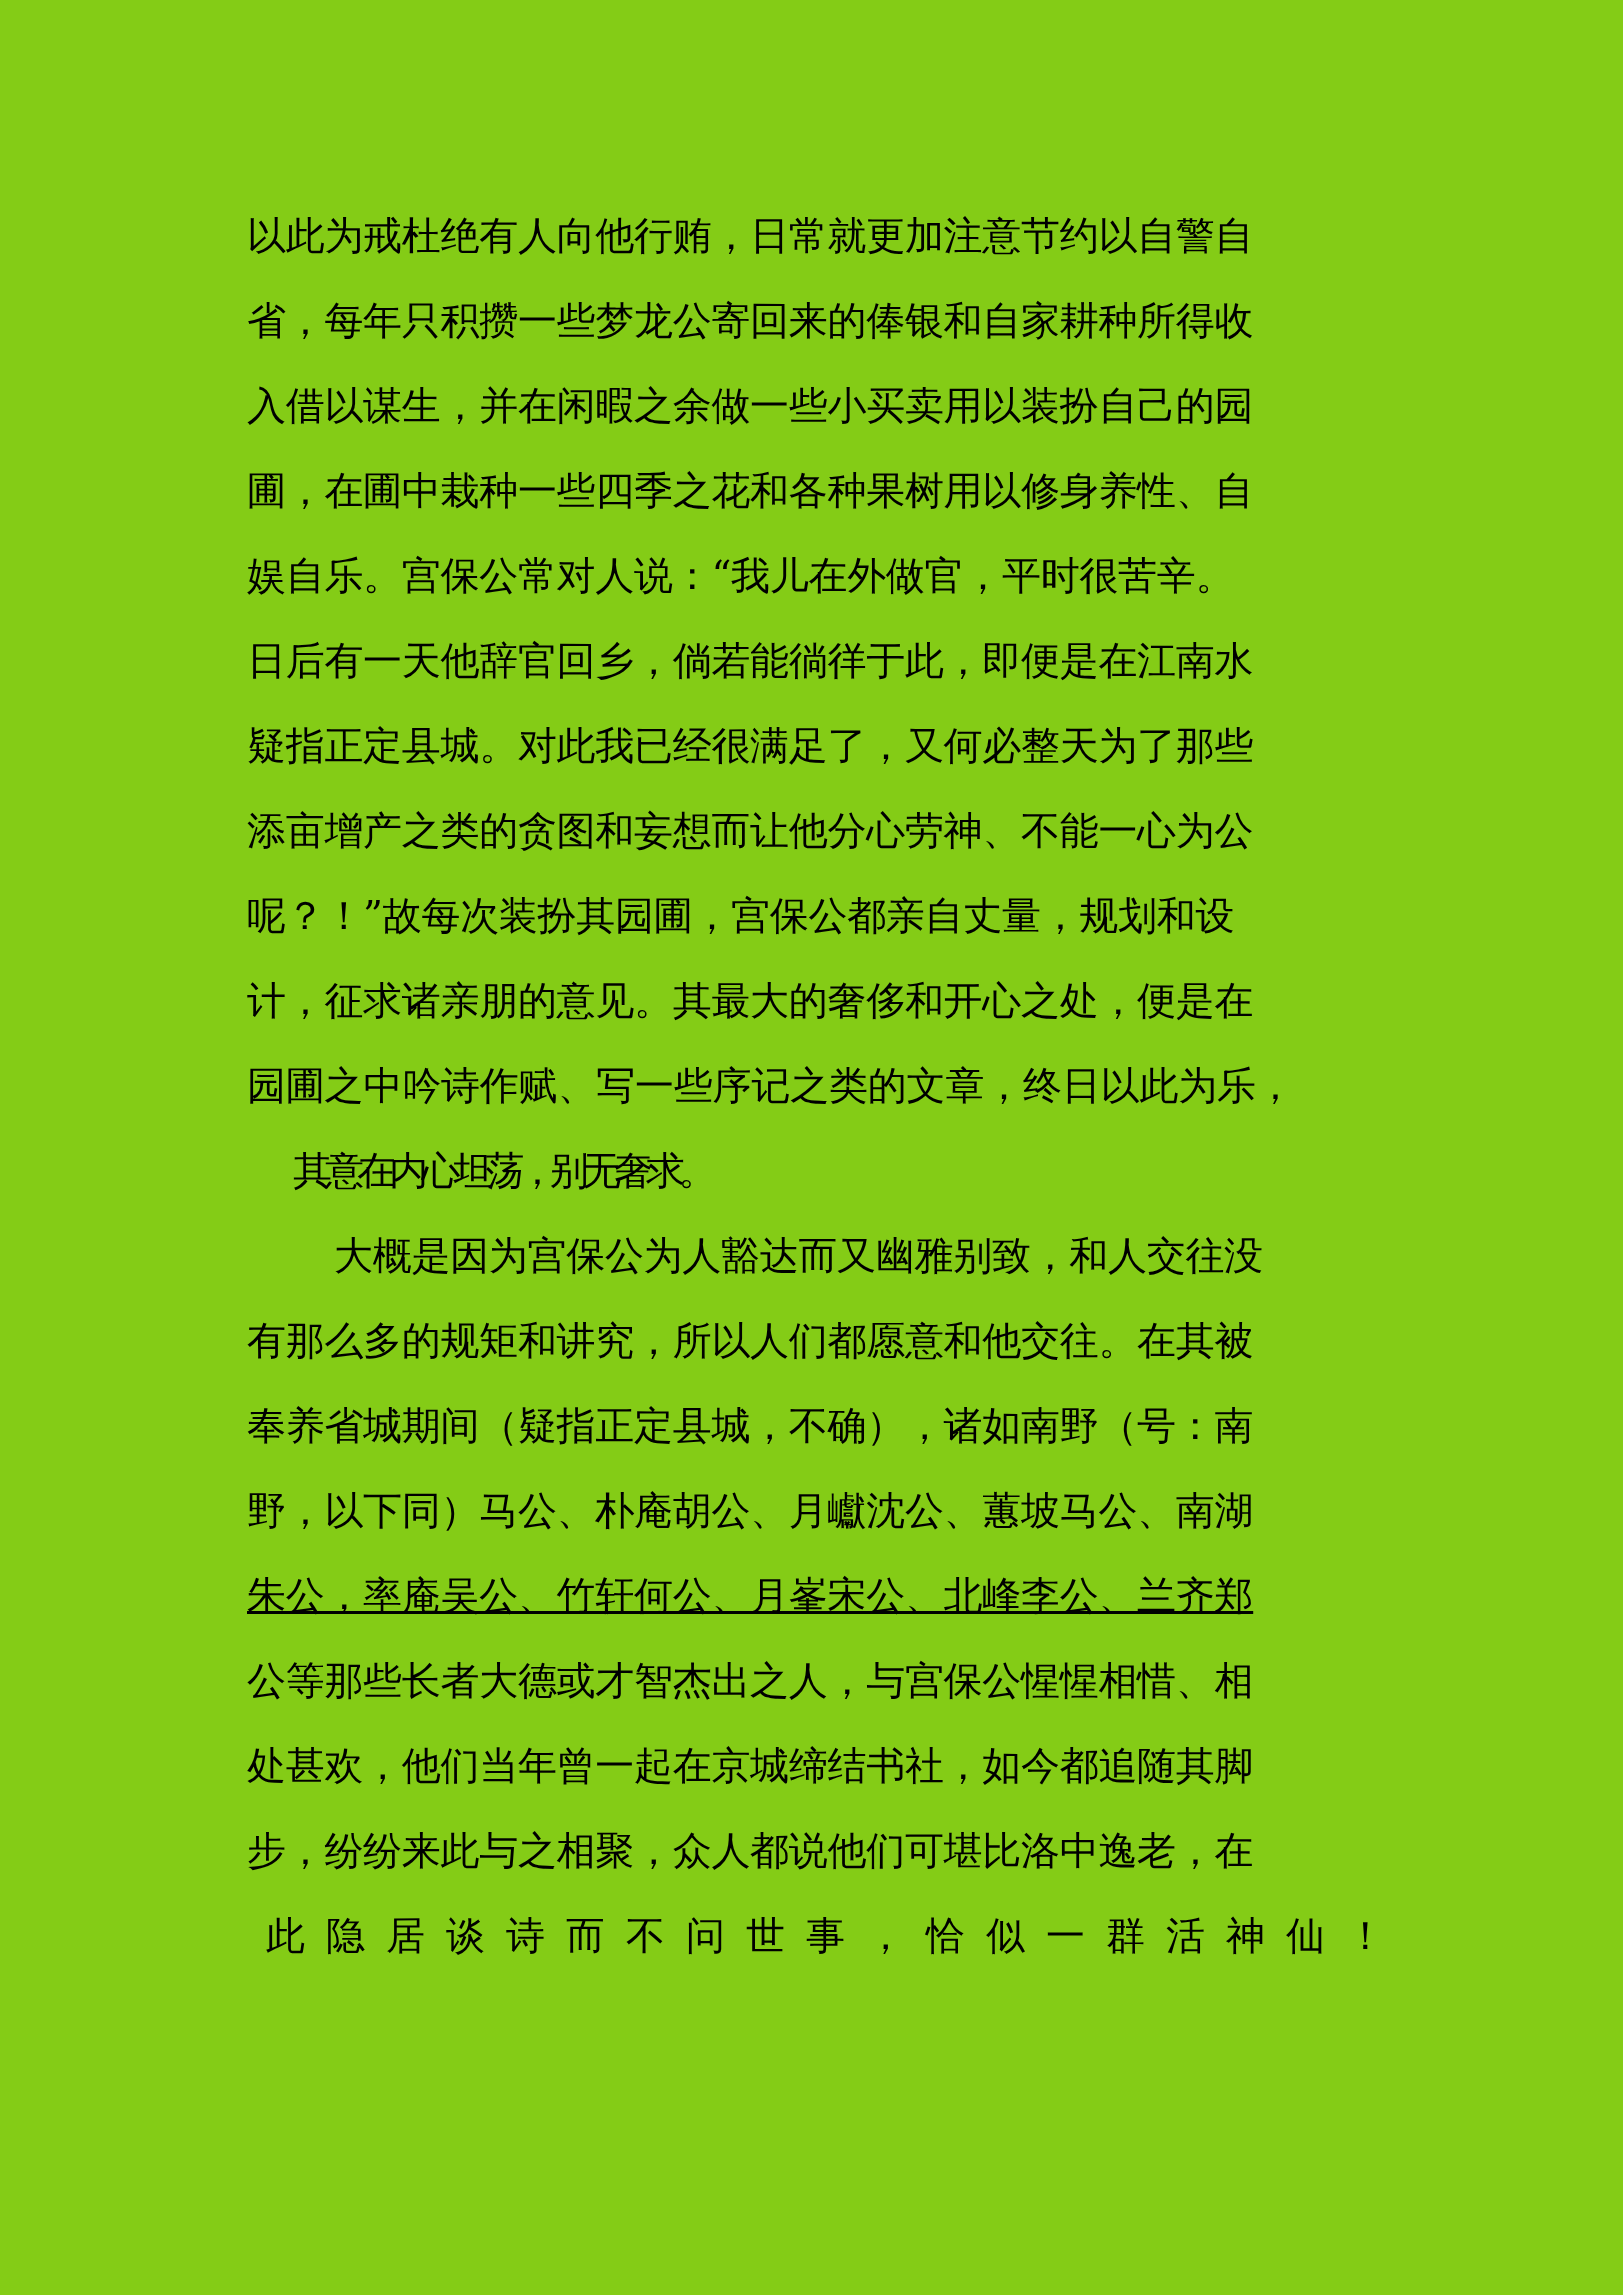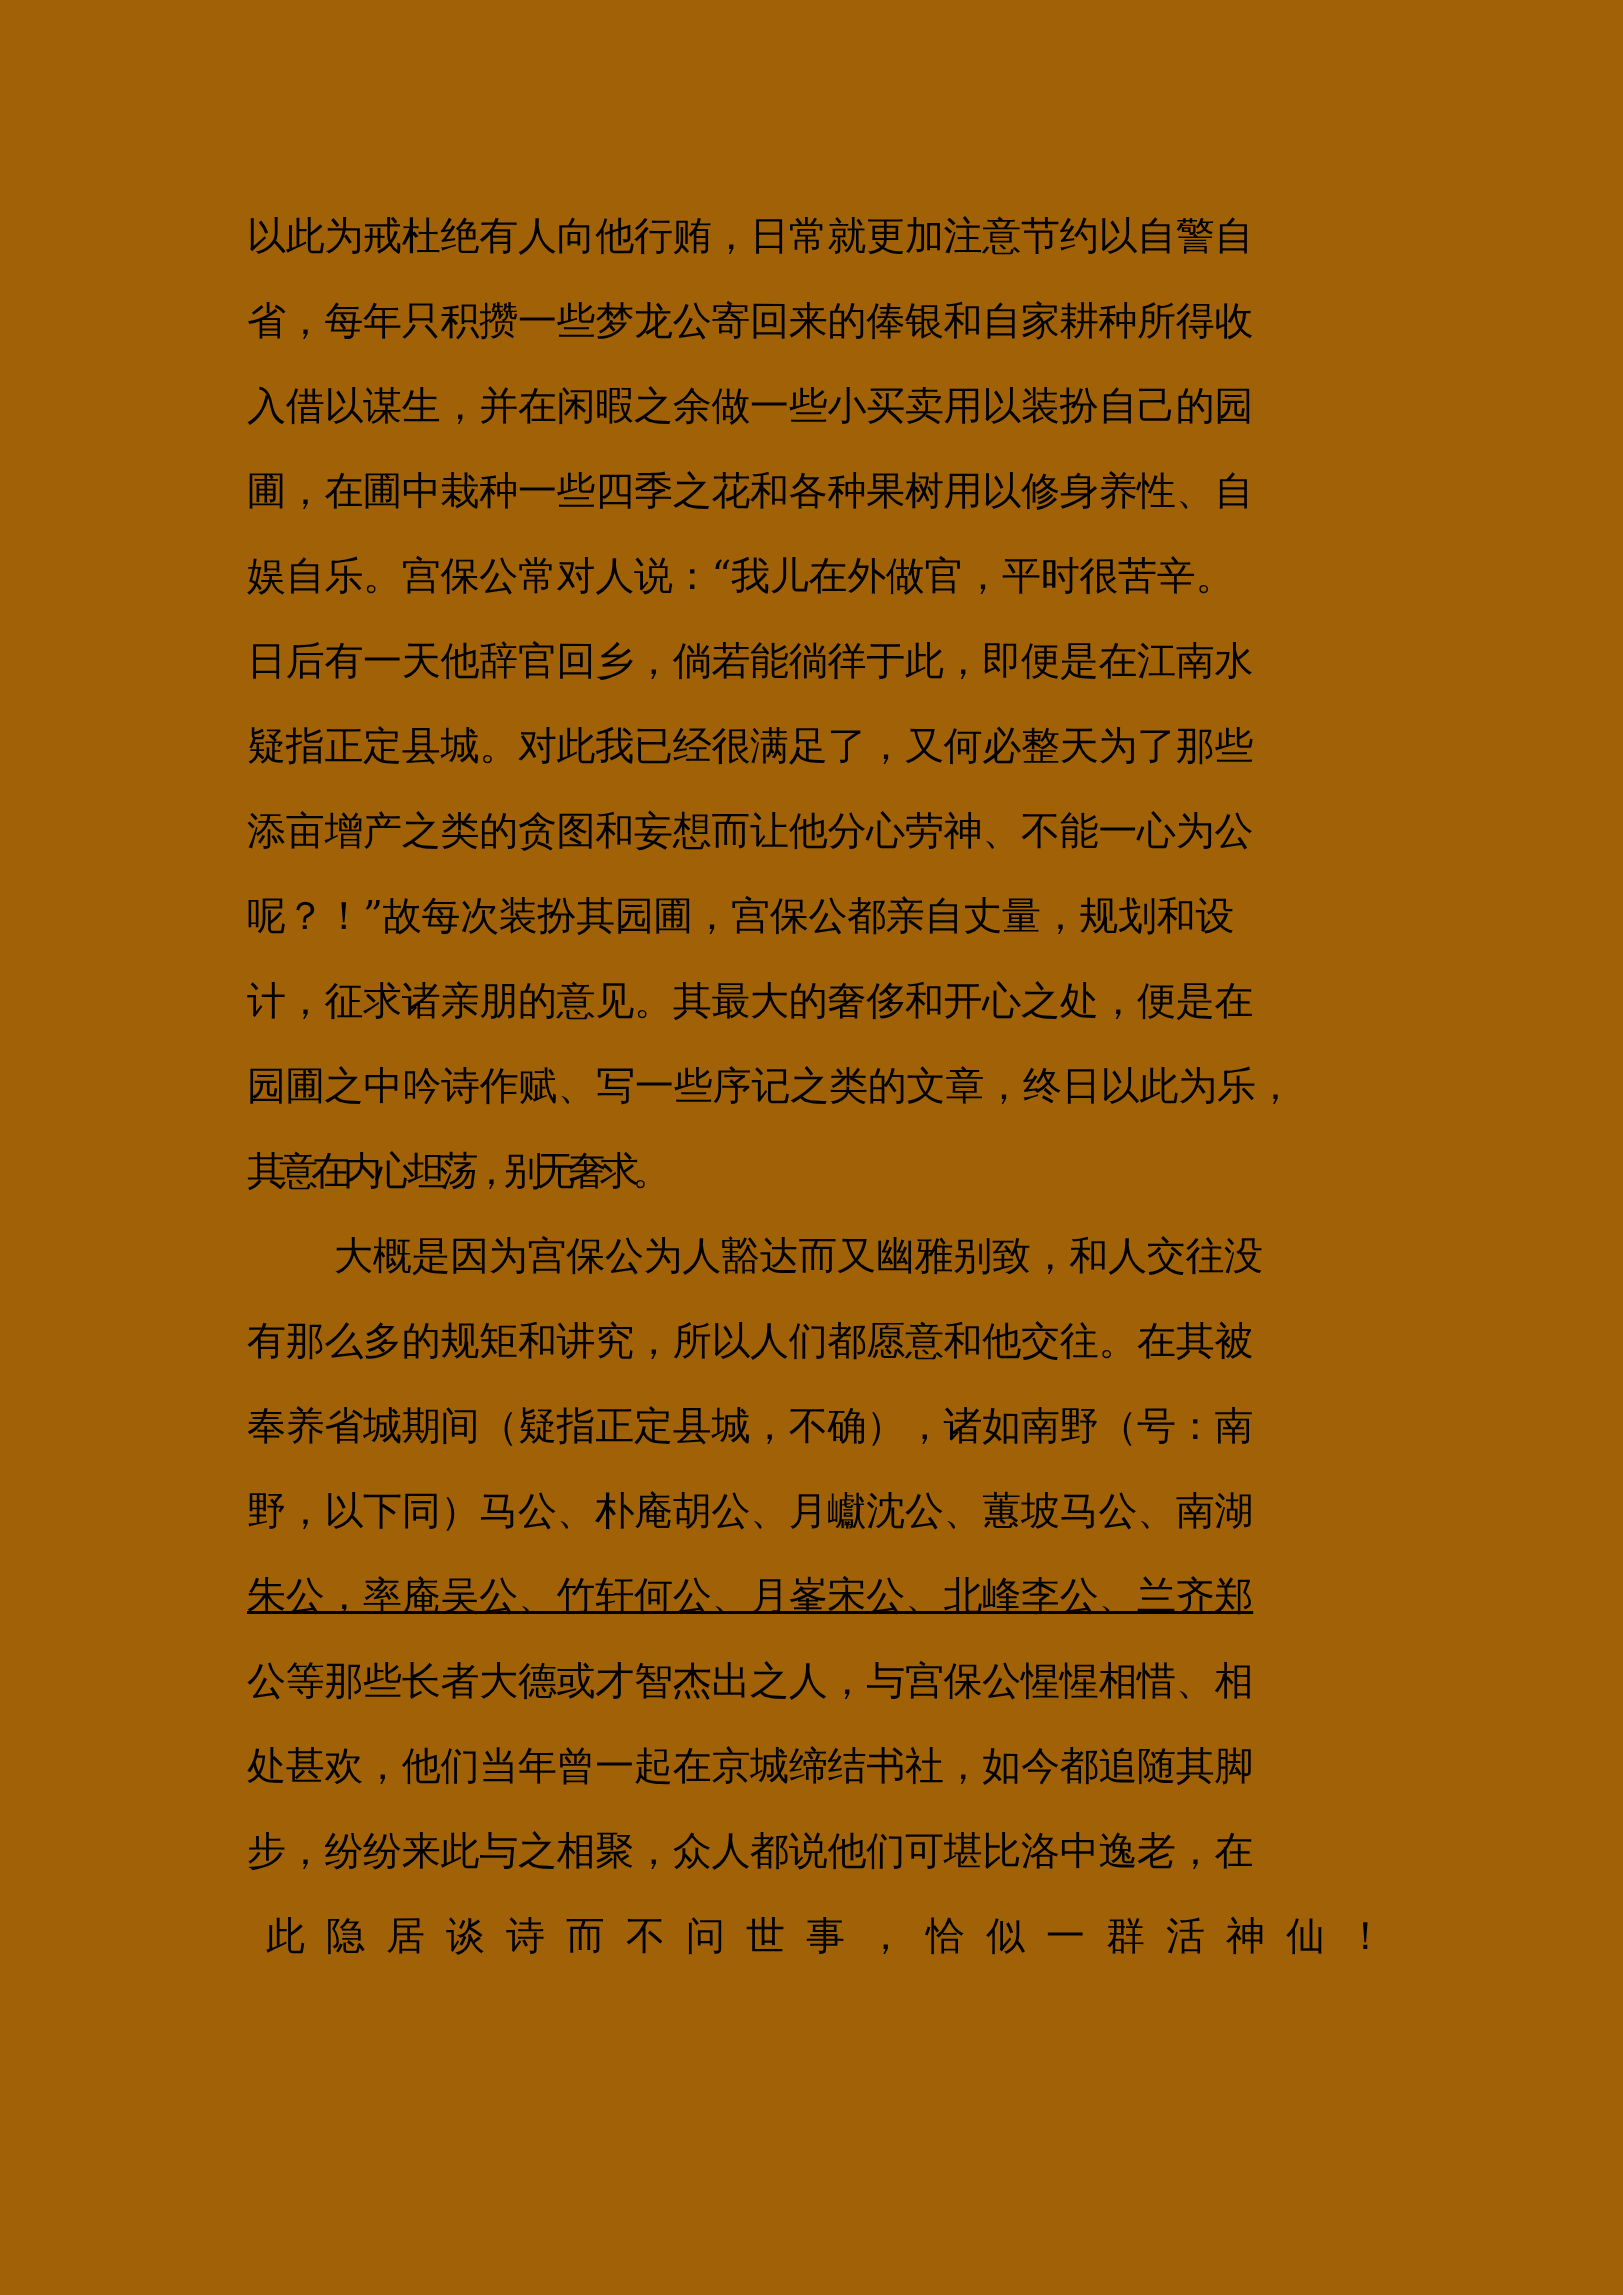--- a/index.html
+++ b/index.html
@@ -12,21 +12,21 @@
     height: 2295px;
     position: relative;
     overflow: hidden;
   }
   .page {
     position: absolute;
     left: 0;
     top: 0;
     width: 1623px;
     height: 2295px;
-    background: #a16207;
+    background: #84cc16;
   }
   .body-text {
     position: absolute;
     left: 247px;
     top: 193px;
     width: 1145px;
     font-family: "DejaVu Serif", "Liberation Serif", serif;
     font-size: 39px;
     color: #000000;
   }
@@ -54,21 +54,21 @@
       <span class="line" style="letter-spacing: -0.3px;">省，每年只积攒一些梦龙公寄回来的俸银和自家耕种所得收</span>
       <span class="line" style="letter-spacing: -0.3px;">入借以谋生，并在闲暇之余做一些小买卖用以装扮自己的园</span>
       <span class="line" style="letter-spacing: -0.3px;">圃，在圃中栽种一些四季之花和各种果树用以修身养性、自</span>
       <span class="line" style="letter-spacing: -0.3px;">娱自乐。宫保公常对人说：“我儿在外做官，平时很苦辛。</span>
       <span class="line" style="letter-spacing: -0.3px;">日后有一天他辞官回乡，倘若能徜徉于此，即便是在江南水</span>
       <span class="line" style="letter-spacing: -0.3px;">疑指正定县城。对此我已经很满足了，又何必整天为了那些</span>
       <span class="line" style="letter-spacing: -0.3px;">添亩增产之类的贪图和妄想而让他分心劳神、不能一心为公</span>
       <span class="line" style="letter-spacing: -0.3px;">呢？！”故每次装扮其园圃，宫保公都亲自丈量，规划和设</span>
       <span class="line" style="letter-spacing: -0.3px;">计，征求诸亲朋的意见。其最大的奢侈和开心之处，便是在</span>
       <span class="line" style="letter-spacing: -0.2px;">园圃之中吟诗作赋、写一些序记之类的文章，终日以此为乐，</span>
-      <span class="line" style="letter-spacing: -6.9px;">其意在内心坦荡，别无奢求。</span>
+      <span class="line" style="letter-spacing: -6.9px; margin-left: 46px;">其意在内心坦荡，别无奢求。</span>
     </div>
 
     <div class="para-2">
       <span class="line indent" style="letter-spacing: -0.3px;">大概是因为宫保公为人豁达而又幽雅别致，和人交往没</span>
       <span class="line" style="letter-spacing: -0.3px;">有那么多的规矩和讲究，所以人们都愿意和他交往。在其被</span>
       <span class="line" style="letter-spacing: -0.3px;">奉养省城期间（疑指正定县城，不确），诸如南野（号：南</span>
       <span class="line" style="letter-spacing: -0.3px;">野，以下同）马公、朴庵胡公、月巘沈公、蕙坡马公、南湖</span>
       <span class="line" style="letter-spacing: -0.3px; text-decoration: underline;">朱公，率庵吴公、竹轩何公、月峯宋公、北峰李公、兰齐郑</span>
       <span class="line" style="letter-spacing: -0.3px;">公等那些长者大德或才智杰出之人，与宫保公惺惺相惜、相</span>
       <span class="line" style="letter-spacing: -0.3px;">处甚欢，他们当年曾一起在京城缔结书社，如今都追随其脚</span>

